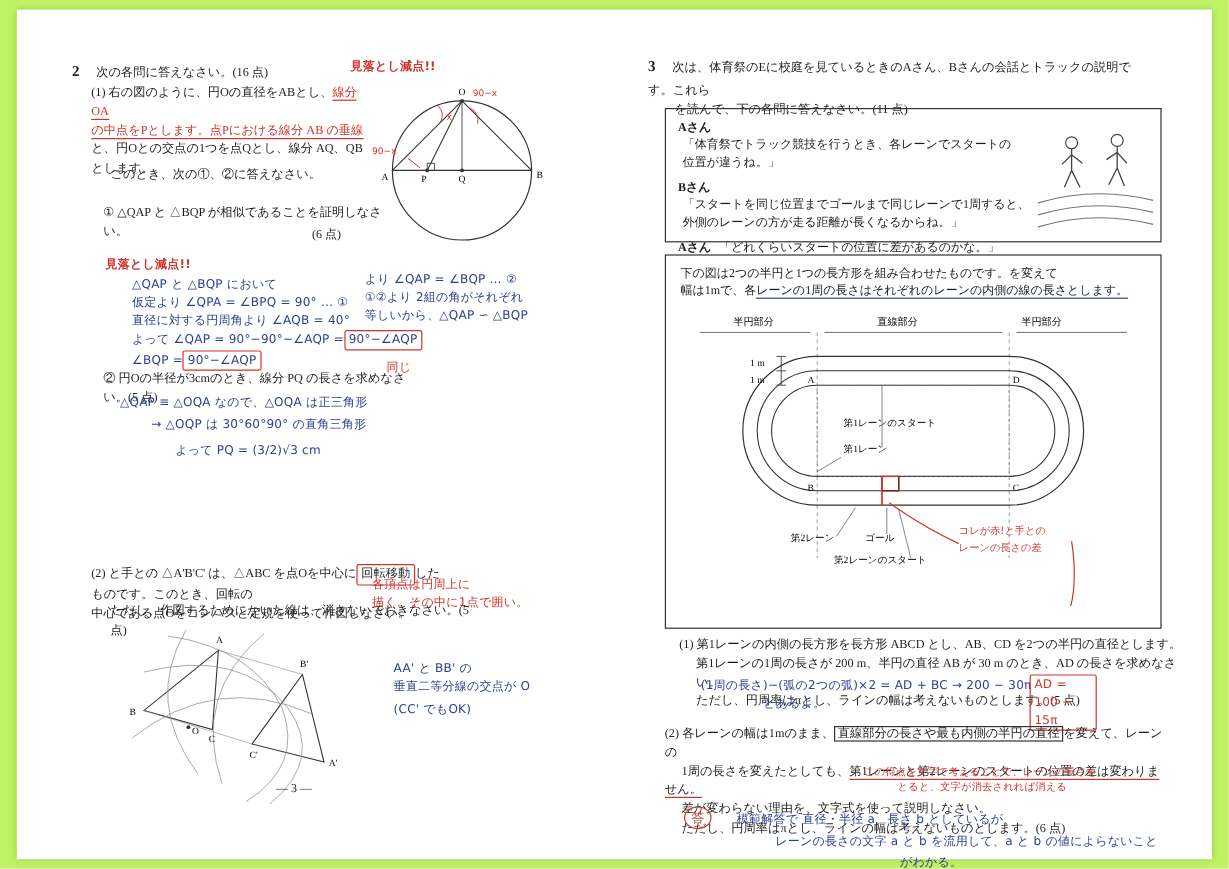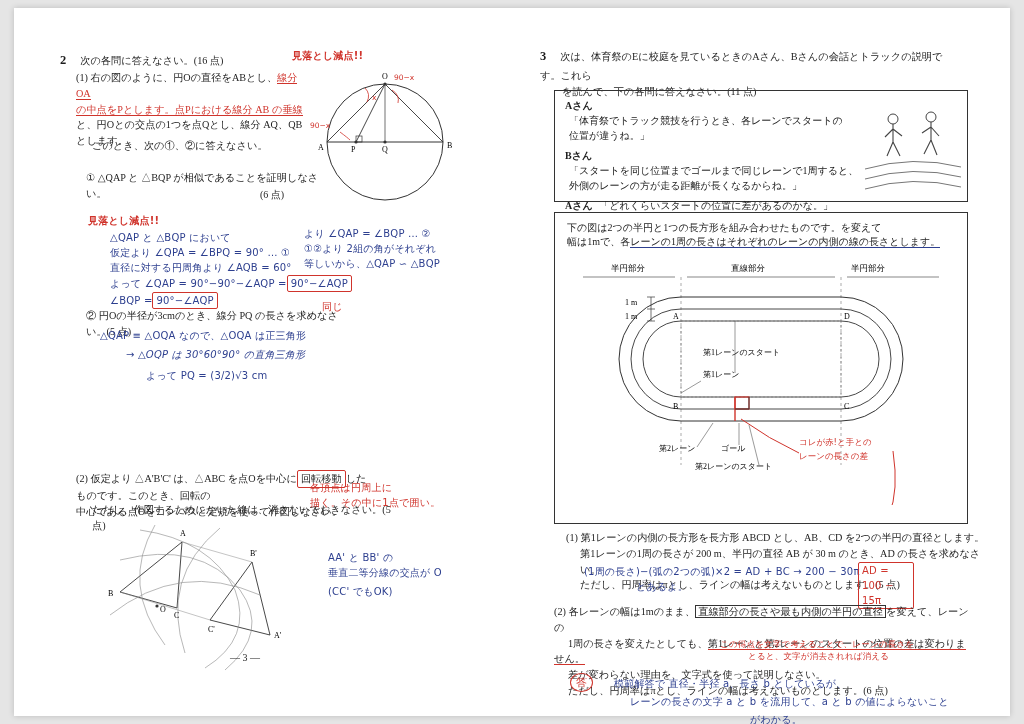--- a/index.html
+++ b/index.html
@@ -6,21 +6,21 @@
   body{
     width:1024px;height:724px;
     background:#ffffff;
     font-family:"Liberation Serif", serif;
     color:#1a1a1a;
     overflow:hidden;
     position:relative;
   }
   .page{
     position:absolute;left:0;top:0;width:1024px;height:724px;
-    background:#e5e5e5;
+    background:#bef264;
   }
   .scan-shadow{
     position:absolute;left:14px;top:8px;width:996px;height:708px;
     background:#ffffff;
     box-shadow:0 0 6px rgba(0,0,0,0.18);
   }
   .col{position:absolute;}
   .left-col{left:60px;top:50px;width:430px;}
   .right-col{left:540px;top:46px;width:450px;}
 
@@ -109,21 +109,21 @@
     </div>
     <div id="l-pts1" class="print small">(6 点)</div>
 
     <div id="l-sub2" class="print ptxt">
       <span>②</span>
       <span>円Oの半径が3cmのとき、線分 PQ の長さを求めなさい。(5 点)</span>
     </div>
 
     <div id="l-q2-2" class="print ptxt">
       <span>(2)</span>
-      <span>仮定より △A'B'C' は、△ABC を点Oを中心に</span><span class="redbox">回転移動</span><span>したものです。このとき、回転の</span><br>
+      <span>と手との △A'B'C' は、△ABC を点Oを中心に</span><span class="redbox">回転移動</span><span>したものです。このとき、回転の</span><br>
       <span>中心である点Oをコンパスと定規を使って作図しなさい。</span>
     </div>
     <div id="l-q2-2b" class="print ptxt">ただし、作図するためにかいた線は、消さないでおきなさい。(5 点)</div>
 
     <div id="fig-circle">
       <svg width="190" height="145" viewBox="0 0 190 145">
         <circle cx="75" cy="72" r="58" fill="none" stroke="#333" stroke-width="1"></circle>
         <line x1="17" y1="72" x2="133" y2="72" stroke="#333" stroke-width="1"></line>
         <line x1="75" y1="14" x2="17" y2="72" stroke="#333" stroke-width="0.9"></line>
         <line x1="75" y1="14" x2="133" y2="72" stroke="#333" stroke-width="0.9"></line>
@@ -168,41 +168,41 @@
         <text x="60" y="92" font-size="8" font-family="Liberation Serif, serif">O</text>
         <circle cx="57" cy="86" r="1.6" fill="#333"></circle>
       </svg>
     </div>
 
     <div id="hw-l1" class="hand red" style="font-weight:bold;">見落とし減点!!</div>
 
     <div id="hw-l-proof" class="hand">
       <div>△QAP と △BQP において</div>
       <div>仮定より ∠QPA = ∠BPQ = 90° … ①</div>
-      <div>直径に対する円周角より ∠AQB = 60°</div>
+      <div>直径に対する円周角より ∠AQB = 40°</div>
       <div>
         <span>よって ∠QAP = 90°−90°−∠AQP =</span><span class="redbox">90°−∠AQP</span>
       </div>
       <div>
         <span>∠BQP =</span><span class="redbox">90°−∠AQP</span>
       </div>
     </div>
 
     <div id="hw-l-right" class="hand">
       <div>より ∠QAP = ∠BQP … ②</div>
       <div>①②より 2組の角がそれぞれ</div>
       <div>等しいから、△QAP ∽ △BQP</div>
       <div class="hand red" style="margin-top:28px;margin-left:18px;">同じ</div>
     </div>
 
     <div id="hw-l-sub2" class="hand">
       <div>
         <span>△QAP ≡ △OQA なので、△OQA は正三角形</span>
       </div>
-      <div style="margin-left:26px;margin-top:4px;font-style:italic;">→ △OQP は 30°60°90° の直角三角形</div>
+      <div style="margin-left:26px;margin-top:4px;">→ △OQP は 30°60°90° の直角三角形</div>
       <div style="margin-left:46px;margin-top:6px;">よって  PQ = (3/2)√3 cm</div>
     </div>
 
     <div id="hw-l-2b" class="hand red">
       <div>各頂点は円周上に</div>
       <div>描く。その中に1点で囲い。</div>
     </div>
 
     <div id="hw-l-aa" class="hand">
       <div>AA' と BB' の</div>
@@ -340,20 +340,20 @@
       <span style="margin-left:14px;">1周の長さを変えたとしても、</span><span class="redunder">第1レーンと第2レーンのスタートの位置の差は変わりません。</span><br>
       <span style="margin-left:14px;display:inline-block;">差が変わらない理由を、文字式を使って説明しなさい。</span><br>
       <span style="margin-left:14px;display:inline-block;">ただし、円周率はπとし、ラインの幅は考えないものとします。(6 点)</span>
     </div>
 
     <div id="hw-r2">
       <div style="position:absolute;left:0;top:-4px;">
         <span class="red" style="display:inline-block;border:1.6px solid #d0342c;border-radius:50%;padding:1px 5px;font-family:'DejaVu Sans',sans-serif;font-size:11px;">答</span>
       </div>
       <div class="hand" style="margin-left:44px;">模範解答で 直径・半径 a、長さ b としているが、</div>
-      <div class="hand" style="margin-left:60px;margin-top:3px;">レーンの長さの文字 a と b を流用して、a と b の値によらないこと</div>
+      <div class="hand" style="margin-left:76px;margin-top:3px;">レーンの長さの文字 a と b を流用して、a と b の値によらないこと</div>
       <div class="hand" style="margin-left:180px;margin-top:3px;">がわかる。</div>
       <div class="hand red" style="position:absolute;left:150px;top:-38px;font-size:8.5px;">この得点を文字で考えることで、レーンの長さを</div>
       <div class="hand red" style="position:absolute;left:178px;top:-26px;font-size:8.5px;">とると、文字が消去されれば消える</div>
     </div>
 
   </div>
 </div>
 
 </body></html>

